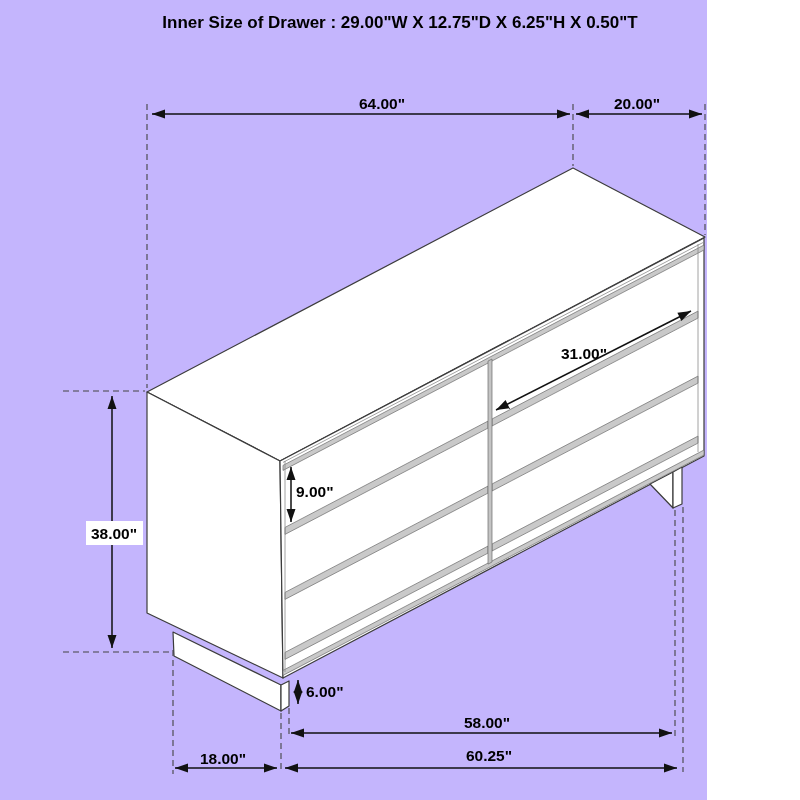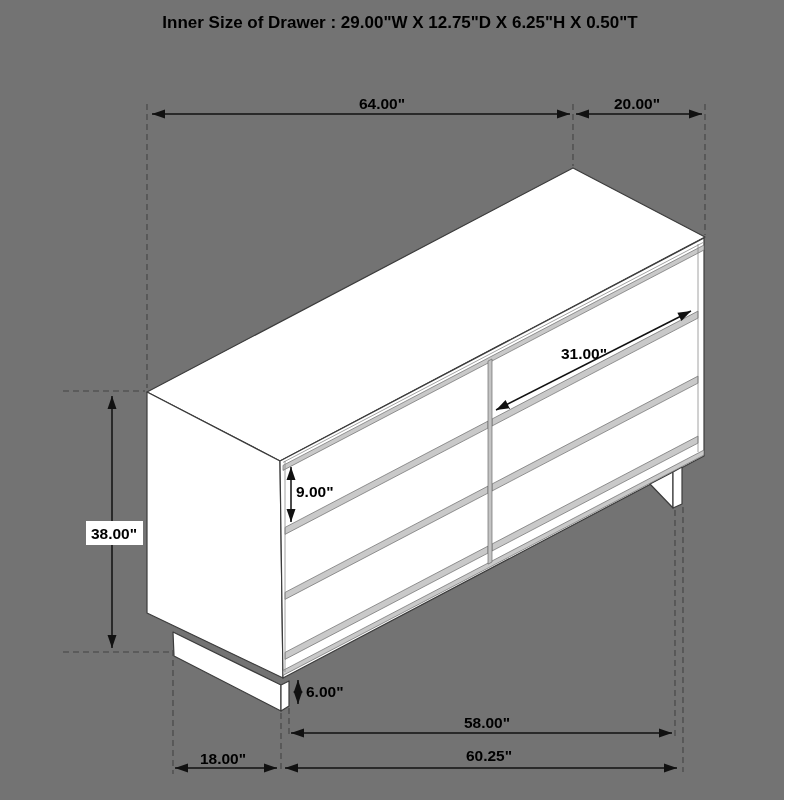--- a/index.html
+++ b/index.html
@@ -1,16 +1,16 @@
 <!DOCTYPE html>
 <html><head>
 <meta charset="utf-8">
 <style>
   html,body{margin:0;padding:0;background:#fff;}
-  .stage{position:relative;width:784px;height:800px;background:#737373;overflow:hidden;
+  .stage{position:relative;width:707px;height:800px;background:#c4b5fd;overflow:hidden;
          font-family:"Liberation Sans", sans-serif;}
   svg{display:block;}
   .face{fill:#ffffff;stroke:#3c3c3c;stroke-width:1.2;stroke-linejoin:round;}
   .stripe{fill:#c9c9c9;stroke:#6b6b6b;stroke-width:0.7;}
   .divider{fill:#c4c4c4;stroke:#6b6b6b;stroke-width:0.7;}
   .thin{stroke:#8a8a8a;stroke-width:0.8;fill:none;}
   .ext{stroke:#444444;stroke-width:1.1;stroke-dasharray:6 4;fill:none;}
   .dimline{stroke:#111111;stroke-width:1.5;}
   .dimhead{fill:#111111;stroke:none;}
   .dimtext{font-family:"Liberation Sans", sans-serif;font-weight:bold;font-size:15.5px;fill:#000;}

